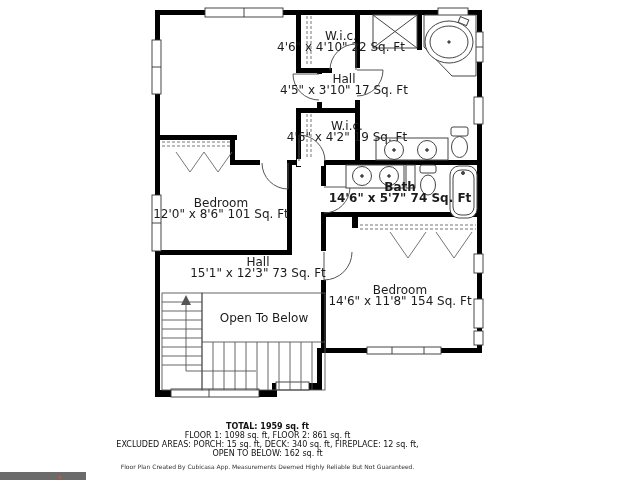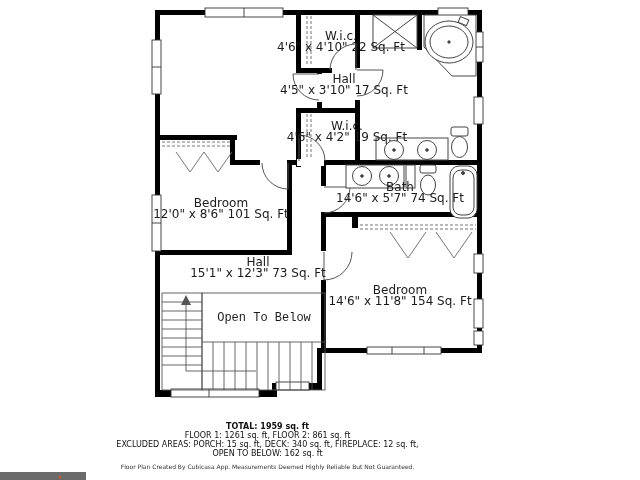--- a/index.html
+++ b/index.html
@@ -215,39 +215,39 @@
     <span class="rdims">4'5" x 3'10" 17 Sq. Ft</span>
   </div>
   <div class="room-label" style="left:347px;top:121px;">
     <span class="rname">W.i.c.</span>
     <span class="rdims">4'6" x 4'2" 19 Sq. Ft</span>
   </div>
   <div class="room-label" style="left:221px;top:198px;">
     <span class="rname">Bedroom</span>
     <span class="rdims">12'0" x 8'6" 101 Sq. Ft</span>
   </div>
-  <div class="room-label" style="left:400px;top:182px;">
+  <div class="room-label" style="left:400px;top:182px;font-weight:bold;">
     <span class="rname">Bath</span>
     <span class="rdims">14'6" x 5'7" 74 Sq. Ft</span>
   </div>
   <div class="room-label" style="left:258px;top:257px;">
     <span class="rname">Hall</span>
     <span class="rdims">15'1" x 12'3" 73 Sq. Ft</span>
   </div>
-  <div class="room-label" style="left:264px;top:313px;font-family:Liberation Mono, monospace;">
+  <div class="room-label" style="left:264px;top:313px;">
     <span class="rname">Open To Below</span>
   </div>
   <div class="room-label" style="left:400px;top:285px;">
     <span class="rname">Bedroom</span>
     <span class="rdims">14'6" x 11'8" 154 Sq. Ft</span>
   </div>
 
   <div id="summary">
     <div class="total">TOTAL: 1959 sq. ft</div>
-    <div>FLOOR 1: 1261 sq. ft, FLOOR 2: 861 sq. ft</div>
+    <div>FLOOR 1: 1098 sq. ft, FLOOR 2: 861 sq. ft</div>
     <div>EXCLUDED AREAS: PORCH: 15 sq. ft, DECK: 340 sq. ft, FIREPLACE: 12 sq. ft,</div>
     <div>OPEN TO BELOW: 162 sq. ft</div>
     <div class="disclaimer">Floor Plan Created By Cubicasa App. Measurements Deemed Highly Reliable But Not Guaranteed.</div>
   </div>
 
   <div id="logo">
     <span class="logo-main">bright</span>
     <span class="logo-star">✶</span>
     <span class="logo-mls">MLS</span>
   </div>

